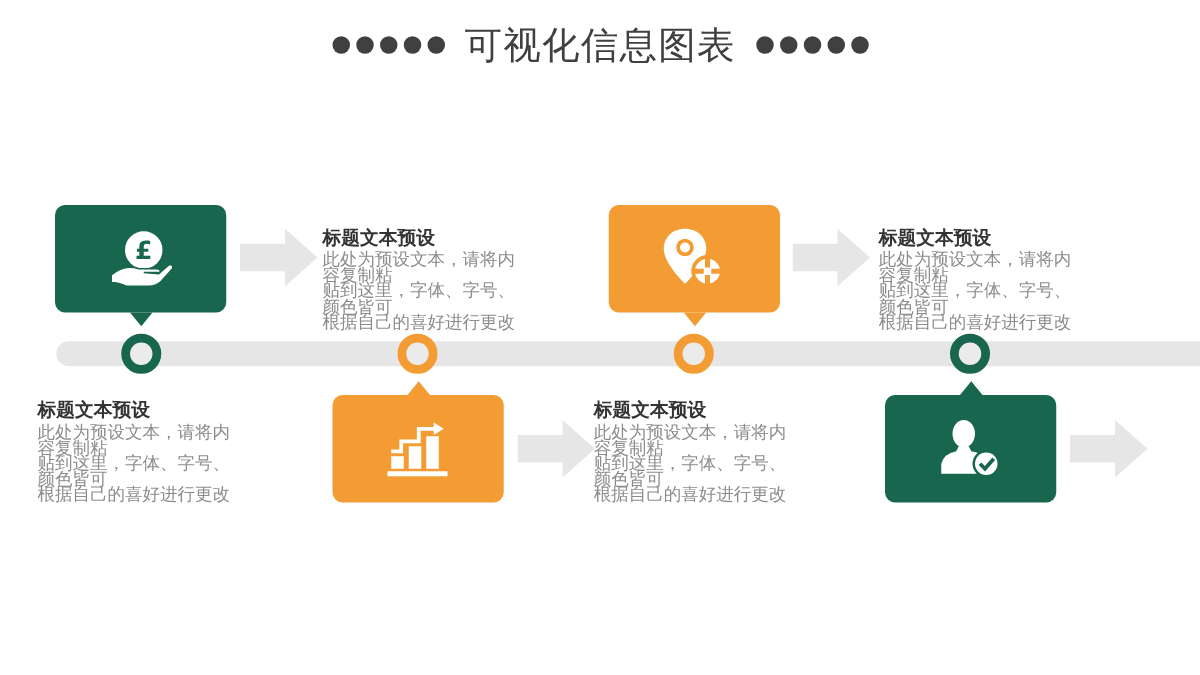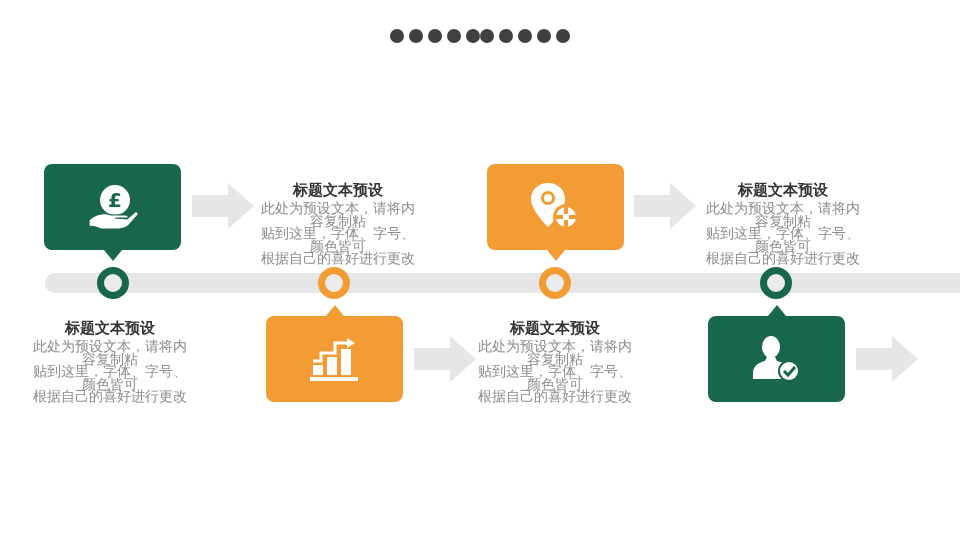--- a/index.html
+++ b/index.html
@@ -31,41 +31,42 @@
     display: flex; align-items: center; justify-content: center;
   }
   .card .ptr {
     position: absolute; left: 50%; margin-left: -9px; width: 0; height: 0;
     border-left: 9px solid transparent; border-right: 9px solid transparent;
   }
   .card.up .ptr { bottom: -11px; border-top-width: 11px; border-top-style: solid; }
   .card.down .ptr { top: -11px; border-bottom-width: 11px; border-bottom-style: solid; }
   .arrow { position: absolute; width: 62px; height: 46px; }
   .textblock {
-    position: absolute; width: 160px; text-align: center;
+    position: absolute; width: 160px; text-align: left;
   }
   .tb-title {
     font-size: 15px; font-weight: bold; color: #333333; line-height: 20px;
     margin-bottom: 2px;
   }
   .tb-body {
     font-size: 14px; color: #8c8c8c; line-height: 12.5px;
   }
 </style>
 </head>
 <body>
 
 <div class="header">
   <div class="dots">
     <span class="dot"></span>
     <span class="dot"></span>
     <span class="dot"></span>
     <span class="dot"></span>
     <span class="dot"></span>
   </div>
+  <div class="title">可视化信息图表</div>
   <div class="dots">
     <span class="dot"></span>
     <span class="dot"></span>
     <span class="dot"></span>
     <span class="dot"></span>
     <span class="dot"></span>
   </div>
 </div>
 
 <div class="track"></div>

